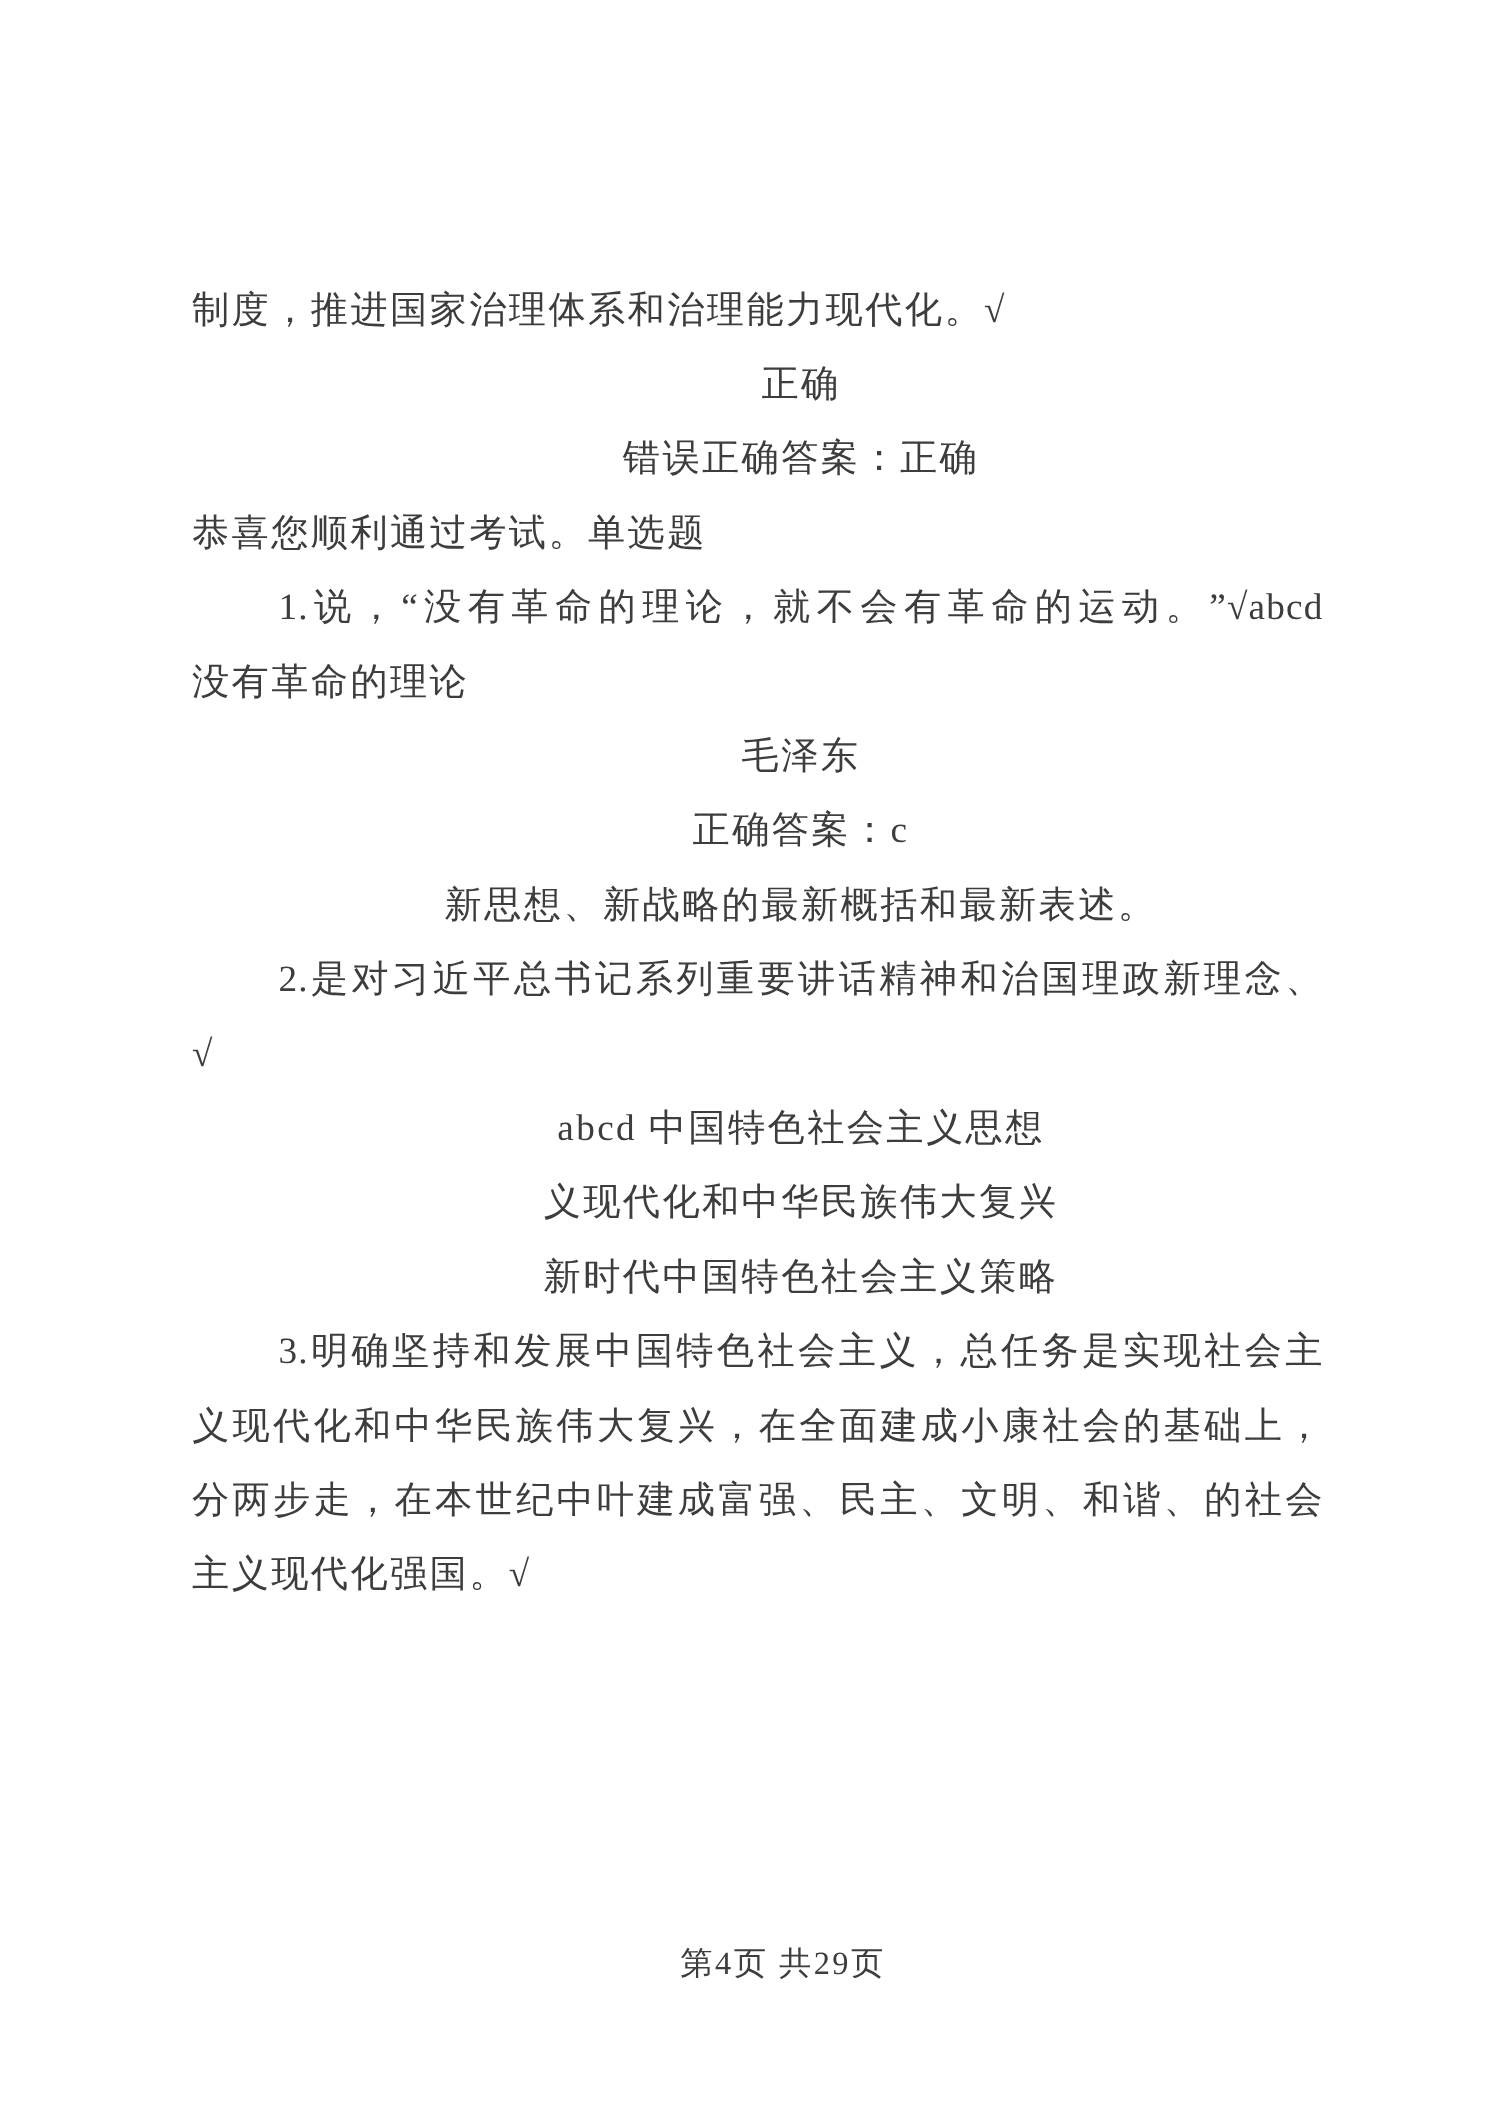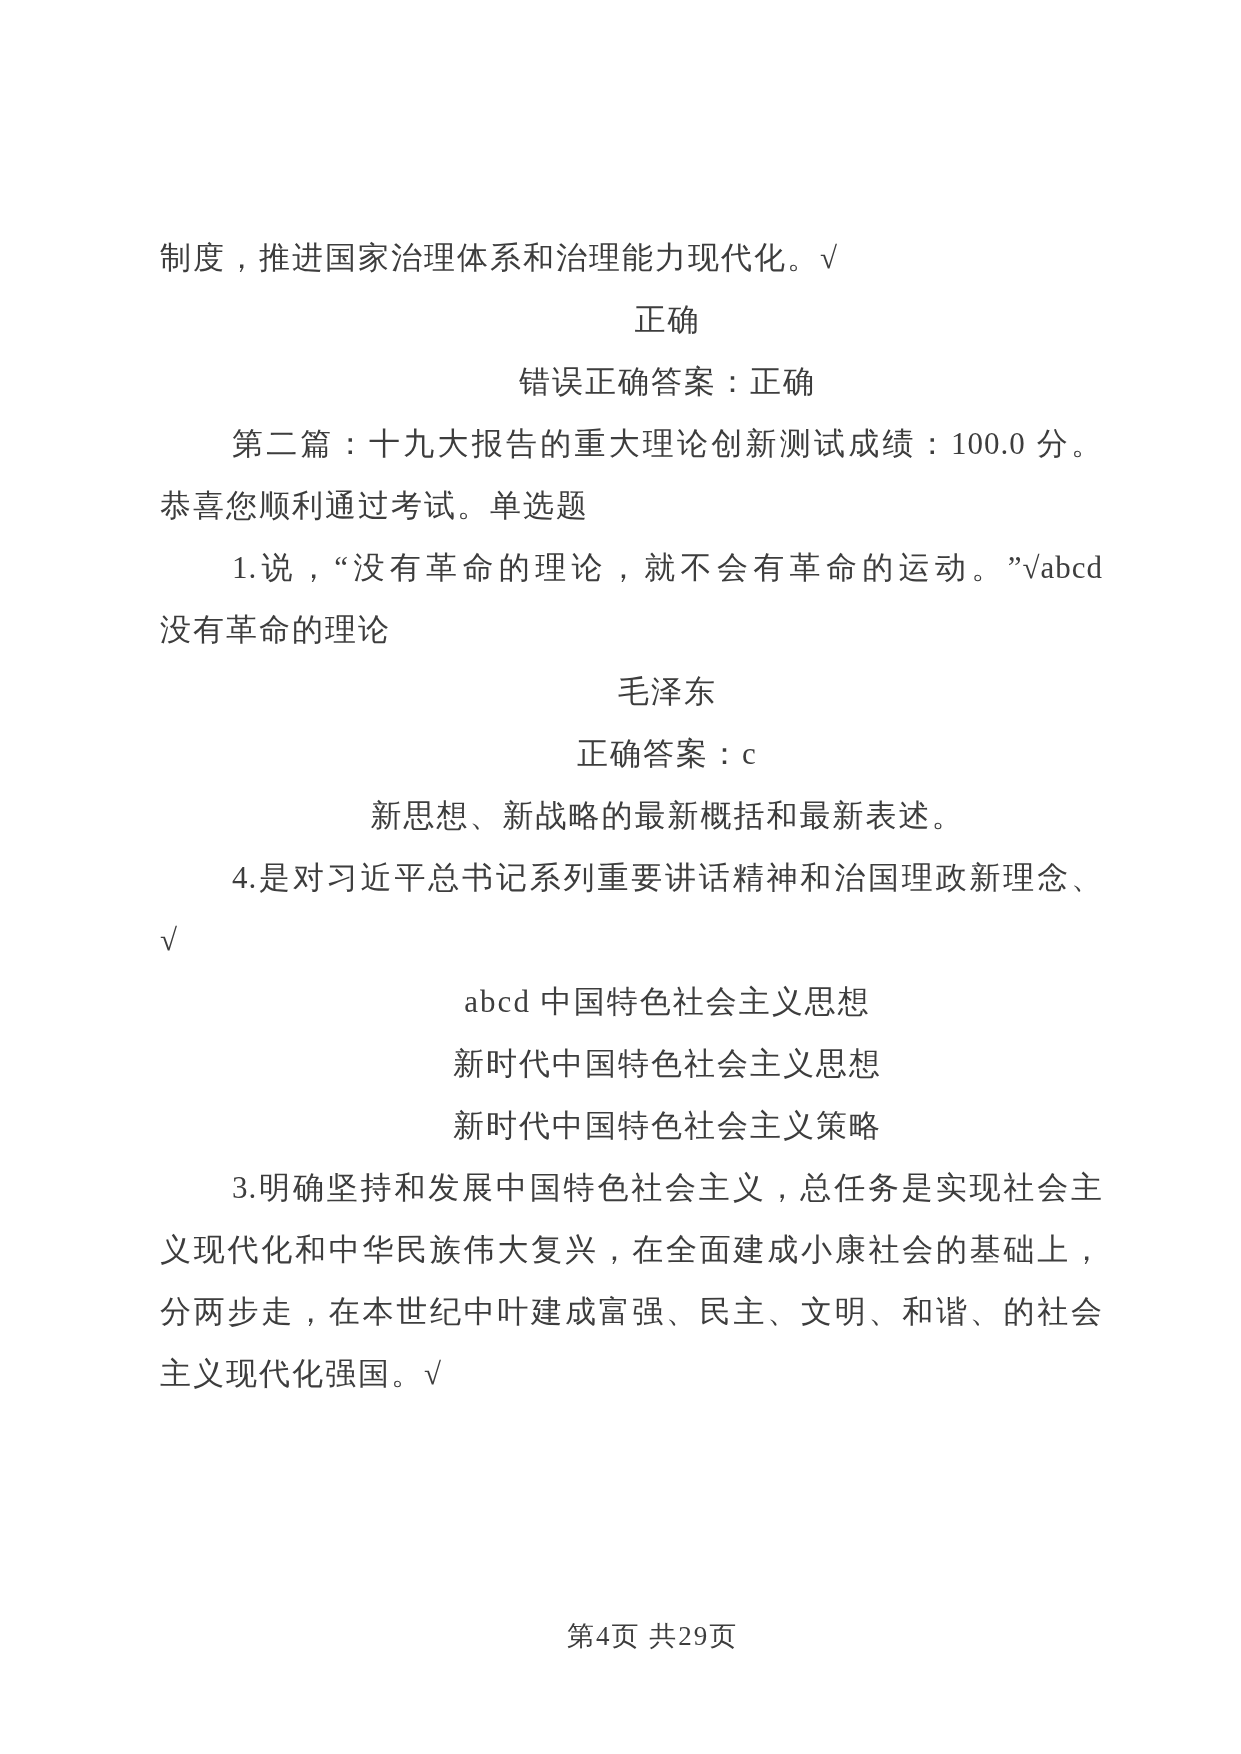--- a/index.html
+++ b/index.html
@@ -55,31 +55,30 @@
   }
 </style>
 </head>
 <body>
 
 <div class="page">
   <div class="content">
       <div class="line">制度，推进国家治理体系和治理能力现代化。√</div>
       <div class="line indent">正确</div>
       <div class="line indent">错误正确答案：正确</div>
-      <div class="line indent justify">第二篇：十九大报告的重大理论创新测试成绩：100.0 分。</div>
       <div class="line">恭喜您顺利通过考试。单选题</div>
       <div class="line indent justify">1.说，“没有革命的理论，就不会有革命的运动。”√abcd</div>
       <div class="line">没有革命的理论</div>
       <div class="line indent">毛泽东</div>
       <div class="line indent">正确答案：c</div>
       <div class="line indent">新思想、新战略的最新概括和最新表述。</div>
-      <div class="line indent justify">4.是对习近平总书记系列重要讲话精神和治国理政新理念、</div>
+      <div class="line indent justify">2.是对习近平总书记系列重要讲话精神和治国理政新理念、</div>
       <div class="line">√</div>
       <div class="line indent">abcd 中国特色社会主义思想</div>
-      <div class="line indent">新时代中国特色社会主义思想</div>
+      <div class="line indent">义现代化和中华民族伟大复兴</div>
       <div class="line indent">新时代中国特色社会主义策略</div>
       <div class="line indent justify">3.明确坚持和发展中国特色社会主义，总任务是实现社会主</div>
       <div class="line justify">义现代化和中华民族伟大复兴，在全面建成小康社会的基础上，</div>
       <div class="line justify">分两步走，在本世纪中叶建成富强、民主、文明、和谐、的社会</div>
       <div class="line">主义现代化强国。√</div>
     </div>
   <div class="footer">第4页 共29页</div>
 </div>
 
 </body></html>

